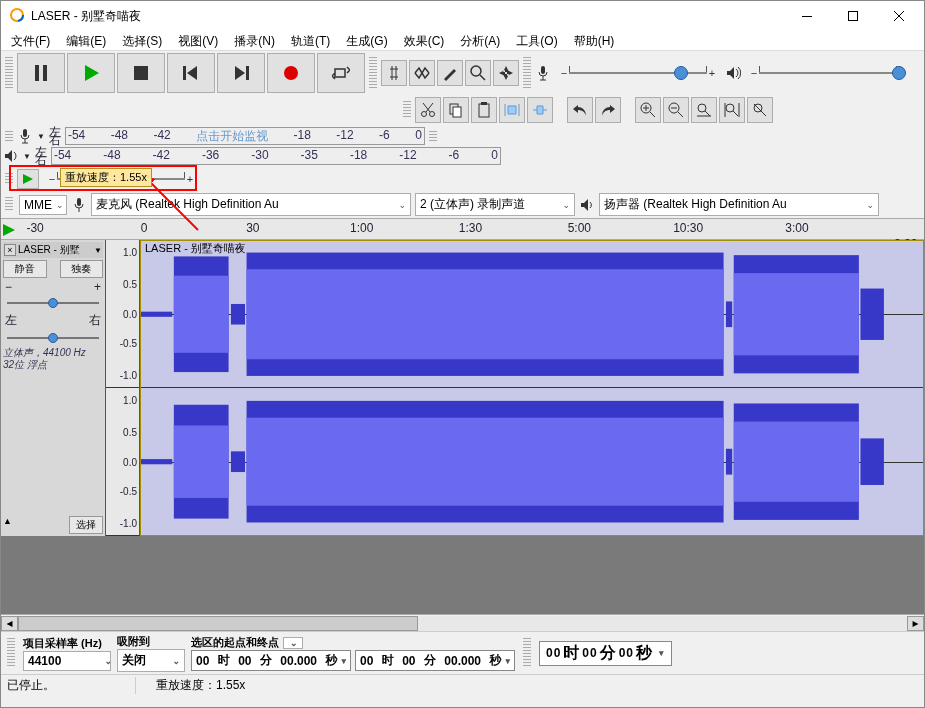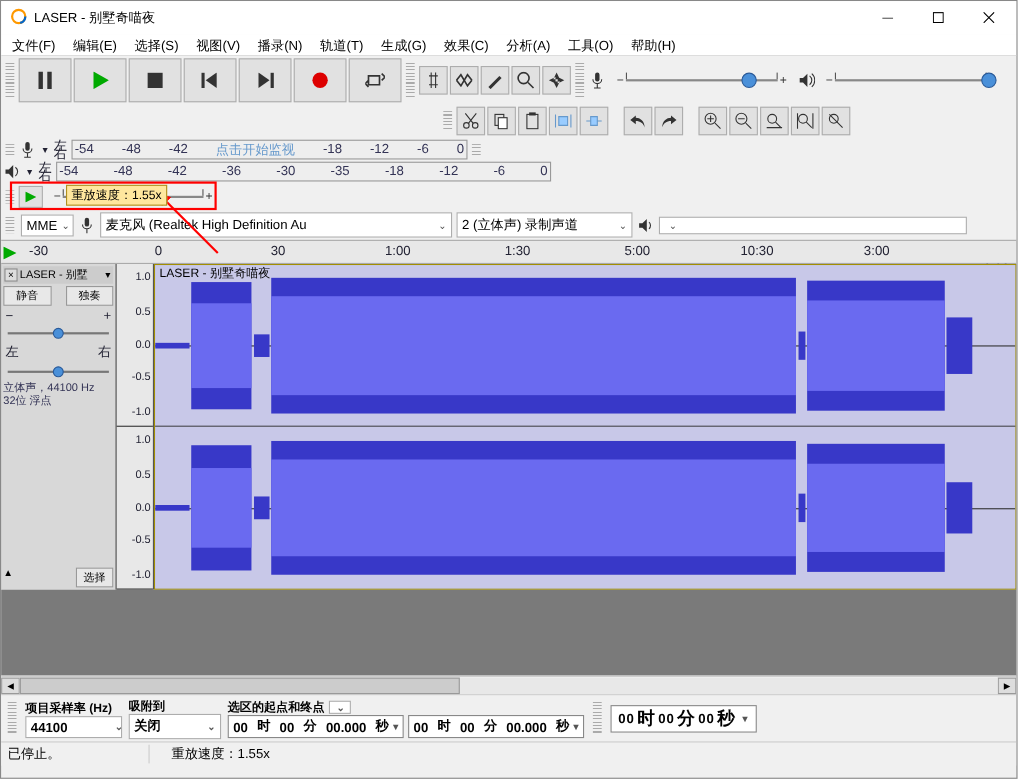--- a/index.html
+++ b/index.html
@@ -39,21 +39,21 @@
 .tp-head { display:flex; align-items:center; gap:2px; background:#ccc; padding:1px;}
 .tp-head .x{ width:12px; height:12px; background:#ddd; border:1px solid #888; display:flex; align-items:center; justify-content:center; font-size:9px; cursor:pointer;}
 .tp-head .name{ flex:1; font-size:10px; overflow:hidden; white-space:nowrap;}
 .tp-head .dd{ font-size:8px; cursor:pointer;}
 .tp-btns{ display:flex; gap:13px; margin:2px 0;}
 .tp-btns .b{ flex:1; background:#e8e8e8; border:1px solid #999; text-align:center; font-size:10px; padding:1px 0; cursor:pointer;}
 .tp-slider{ position:relative; height:14px; margin:2px 0;}
 .tp-slider .tr{ position:absolute; left:4px; right:4px; top:50%; height:2px; background:#777; transform:translateY(-50%);}
 .tp-slider .th{ position:absolute; top:50%; transform:translate(-50%,-50%); width:10px; height:10px; border-radius:50%; background:#4a90d9; border:1px solid #2a5a99;}
 .tp-lbl{ display:flex; justify-content:space-between; font-size:9px; color:#223; padding:0 2px;}
-.tp-info{ color:#335; font-size:10px; line-height:12px; margin-top:2px; white-space:pre-line;}
+.tp-info{ color:#335; font-size:10px; line-height:12px; margin-top:2px; white-space:pre-line;font-style:italic;}
 .tp-select{ position:absolute; bottom:2px; left:2px; right:2px; }
 .tp-select .b{ background:#e8e8e8; border:1px solid #999; text-align:center; font-size:10px; padding:1px 6px; cursor:pointer; float:right;}
 .vscale { width:34px; background:#e8e8e8; border-right:1px solid #555; display:flex; flex-direction:column;}
 .vscale .half{ flex:1; position:relative; border-bottom:1px solid #333;}
 .vscale .half span{ position:absolute; right:2px; font-size:10px; color:#223; transform:translateY(-50%);}
 .wave { flex:1; background:#b0b0b0; position:relative; border:1px solid #a38f00;}
 .wave .clipname{ position:absolute; left:4px; top:0; font-size:11px; color:#000; z-index:5;}
 .wave .ch{ position:absolute; left:0; right:0; background:#c8c8e8; overflow:hidden;}
 .wave .ch1{ top:0; height:50%; border-bottom:1px solid #333;}
 .wave .ch2{ top:50%; height:50%;}
@@ -386,20 +386,21 @@
         <span>2 (立体声) 录制声道</span>
         <span class="arrow">⌄</span>
       </div>
     <span class="icon">
         <svg class="icon" viewBox="0 0 16 16">
           <path d="M2 6h3l4-4v12l-4-4H2z" fill="#333"></path>
           <path d="M11 5a4 4 0 010 6" stroke="#333" fill="none"></path>
         </svg>
       </span>
     <div class="combo" style="width:280px;">
+        <span>扬声器 (Realtek High Definition Au</span>
         <span class="arrow">⌄</span>
       </div>
   </div>
 </div>
 
 <div class="tooltip-box" style="left:60px; top:168px;">重放速度：1.55x</div>
 <svg class="red-arrow" style="left:138px; top:170px; width:70px; height:70px;">
     <defs>
       <marker id="ah" markerWidth="8" markerHeight="8" refX="6" refY="3" orient="auto">
         <path d="M0 0L6 3L0 6Z" fill="#f00"></path>
@@ -538,21 +539,21 @@
   <span class="grip"></span>
   <div>
     <div class="sel-label">项目采样率 (Hz)</div>
     <div class="combo" style="width:88px;gap:39px;">
         <span>44100</span>
         <span class="arrow">⌄</span>
       </div>
   </div>
   <div>
     <div class="sel-label">吸附到</div>
-    <div class="combo" style="width:84px;">
+    <div class="combo" style="width:68px;">
         <span>关闭</span>
         <span class="arrow">⌄</span>
       </div>
   </div>
   <div>
     <div style="display:flex;align-items:center;gap:4px;">
       <span class="sel-label">选区的起点和终点</span>
       <div class="combo" style="width:20px;min-width:20px;padding:0 2px;">
           <span class="arrow">⌄</span>
         </div>

